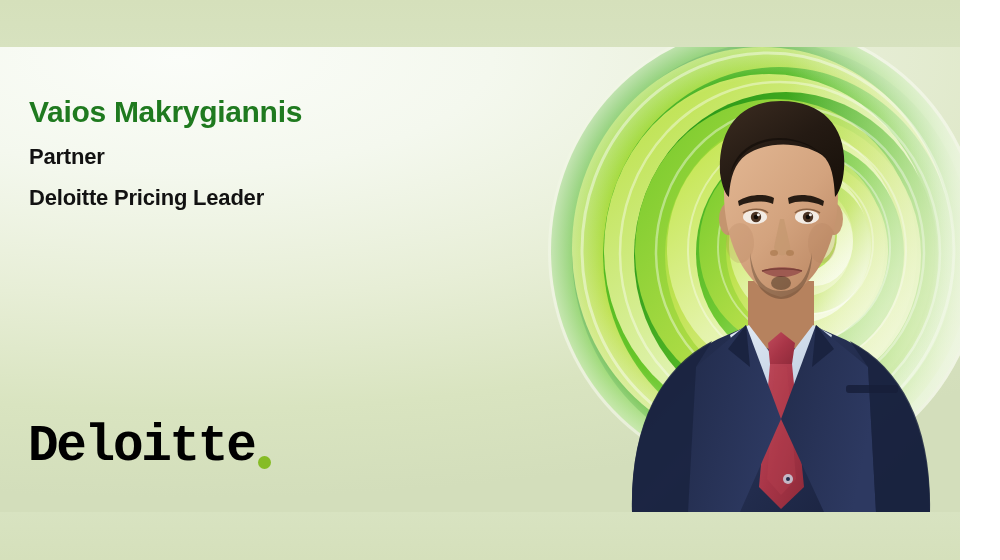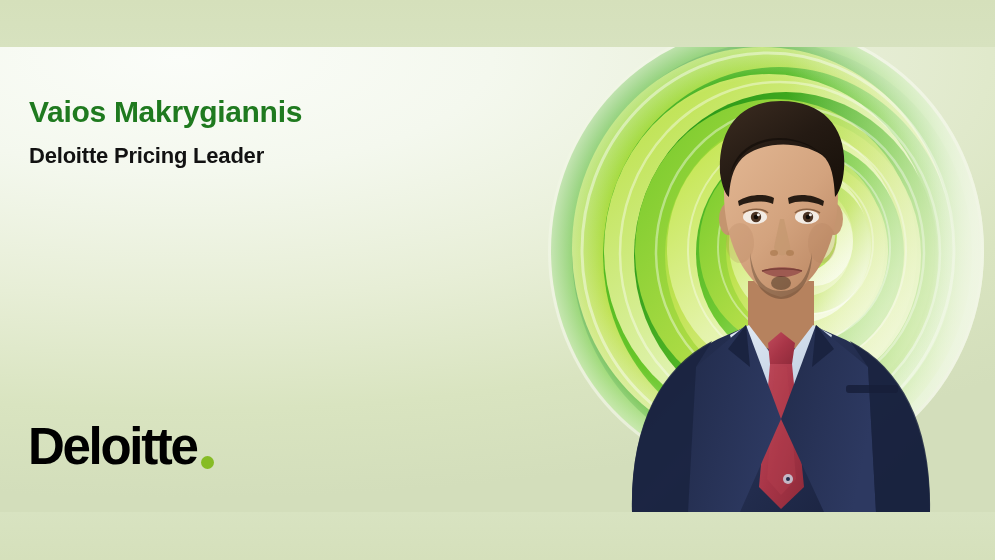--- a/index.html
+++ b/index.html
@@ -6,24 +6,25 @@
     margin: 0;
     padding: 0;
     background: #ffffff;
   }
   body {
     font-family: "Liberation Sans", sans-serif;
   }
 
   #banner {
     position: relative;
-    width: 995px;
+    width: 920px;
     height: 560px;
     overflow: hidden;
     background: #d7e2bd;
+    padding-left: 40px;
   }
 
   
   .band {
     position: absolute;
     left: 0;
     width: 1000px;
   }
   .band-top {
     top: 0;
@@ -108,21 +109,21 @@
     top: 374px;
     display: flex;
     align-items: flex-end;
   }
   .logo-word {
     font-size: 51px;
     font-weight: bold;
     letter-spacing: -2.3px;
     line-height: 1;
     color: #000000;
-    font-family: Liberation Sans, sans-serif;
+    font-family: Liberation Mono, monospace;
   }
   .logo-dot {
     width: 13px;
     height: 13px;
     border-radius: 50%;
     background: #86bc25;
     margin-left: 4px;
     margin-bottom: 3px;
   }
 </style>
@@ -311,20 +312,21 @@
                  C208 212 198 224 181 224 C164 224 154 212 150 186 Z" fill="#3c2a1c" opacity="0.35"></path>
         <ellipse cx="181" cy="216" rx="10" ry="7" fill="#312115" opacity="0.45"></ellipse>
 
         <ellipse cx="140" cy="176" rx="14" ry="20" fill="#b07f58" opacity="0.2"></ellipse>
         <ellipse cx="222" cy="176" rx="14" ry="20" fill="#b07f58" opacity="0.2"></ellipse>
       </svg>
     </div>
 
     <div class="text-block">
       <div class="person-name">Vaios Makrygiannis</div>
+      <div class="person-role">Partner</div>
       <div class="person-title">Deloitte Pricing Leader</div>
     </div>
 
     <div class="logo">
       <span class="logo-word">Deloitte</span>
       <span class="logo-dot"></span>
     </div>
 
   </div>
 

